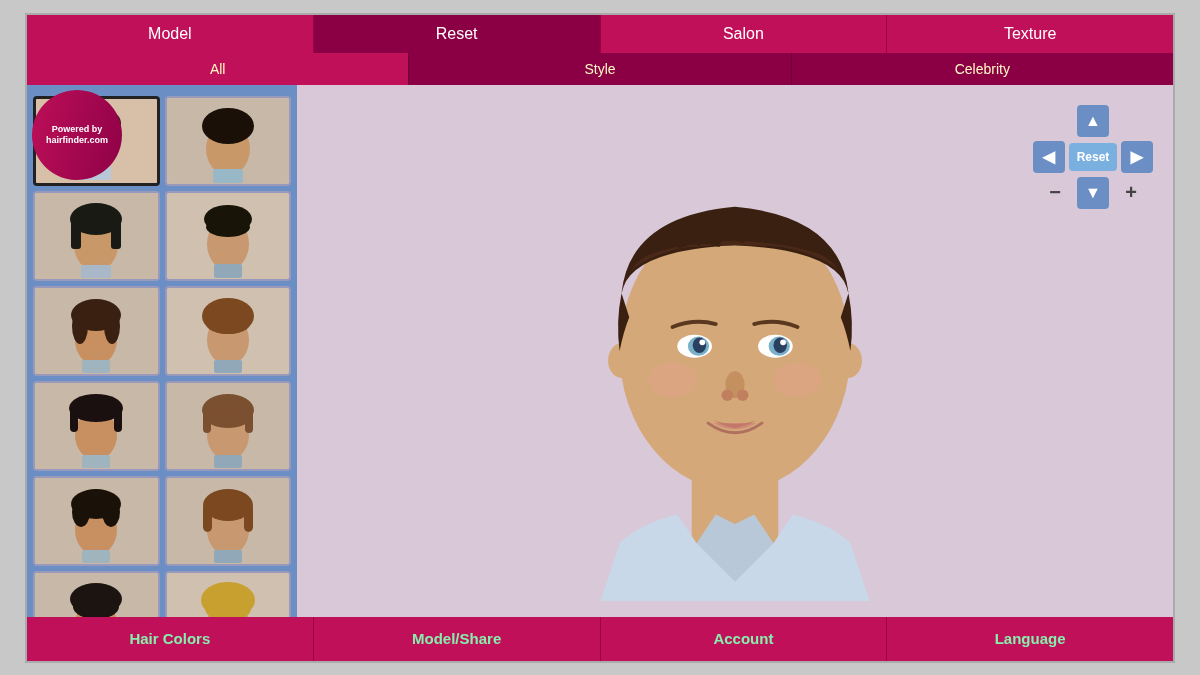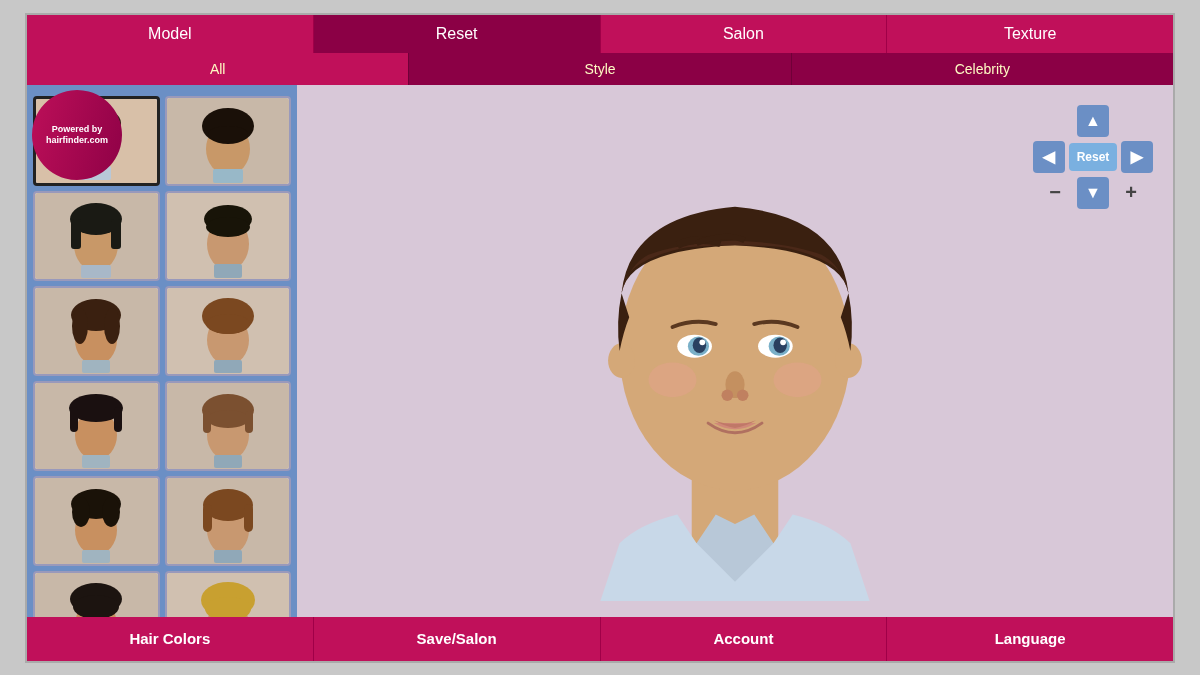--- a/index.html
+++ b/index.html
@@ -208,21 +208,21 @@
     .bottom-toolbar {
       display: flex;
       background: #c0105a;
       height: 44px;
     }
     .bottom-btn {
       flex: 1;
       display: flex;
       align-items: center;
       justify-content: center;
-      color: #ffffff;
+      color: #86efac;
       font-size: 15px;
       font-weight: bold;
       cursor: pointer;
       border-right: 1px solid #a00048;
     }
     .bottom-btn:last-child { border-right: none; }
 
     
     .hairstyle-thumb:first-child {
       border: 3px solid #333;
@@ -472,17 +472,17 @@
           <button class="zoom-btn">
             <span>+</span>
           </button>
         </div>
       </div>
     </div>
   </div>
 
   <div class="bottom-toolbar">
     <div class="bottom-btn">Hair Colors</div>
-    <div class="bottom-btn">Save/Salon</div>
+    <div class="bottom-btn">Model/Share</div>
     <div class="bottom-btn">Account</div>
     <div class="bottom-btn">Language</div>
   </div>
 </div>
 
 </body></html>

